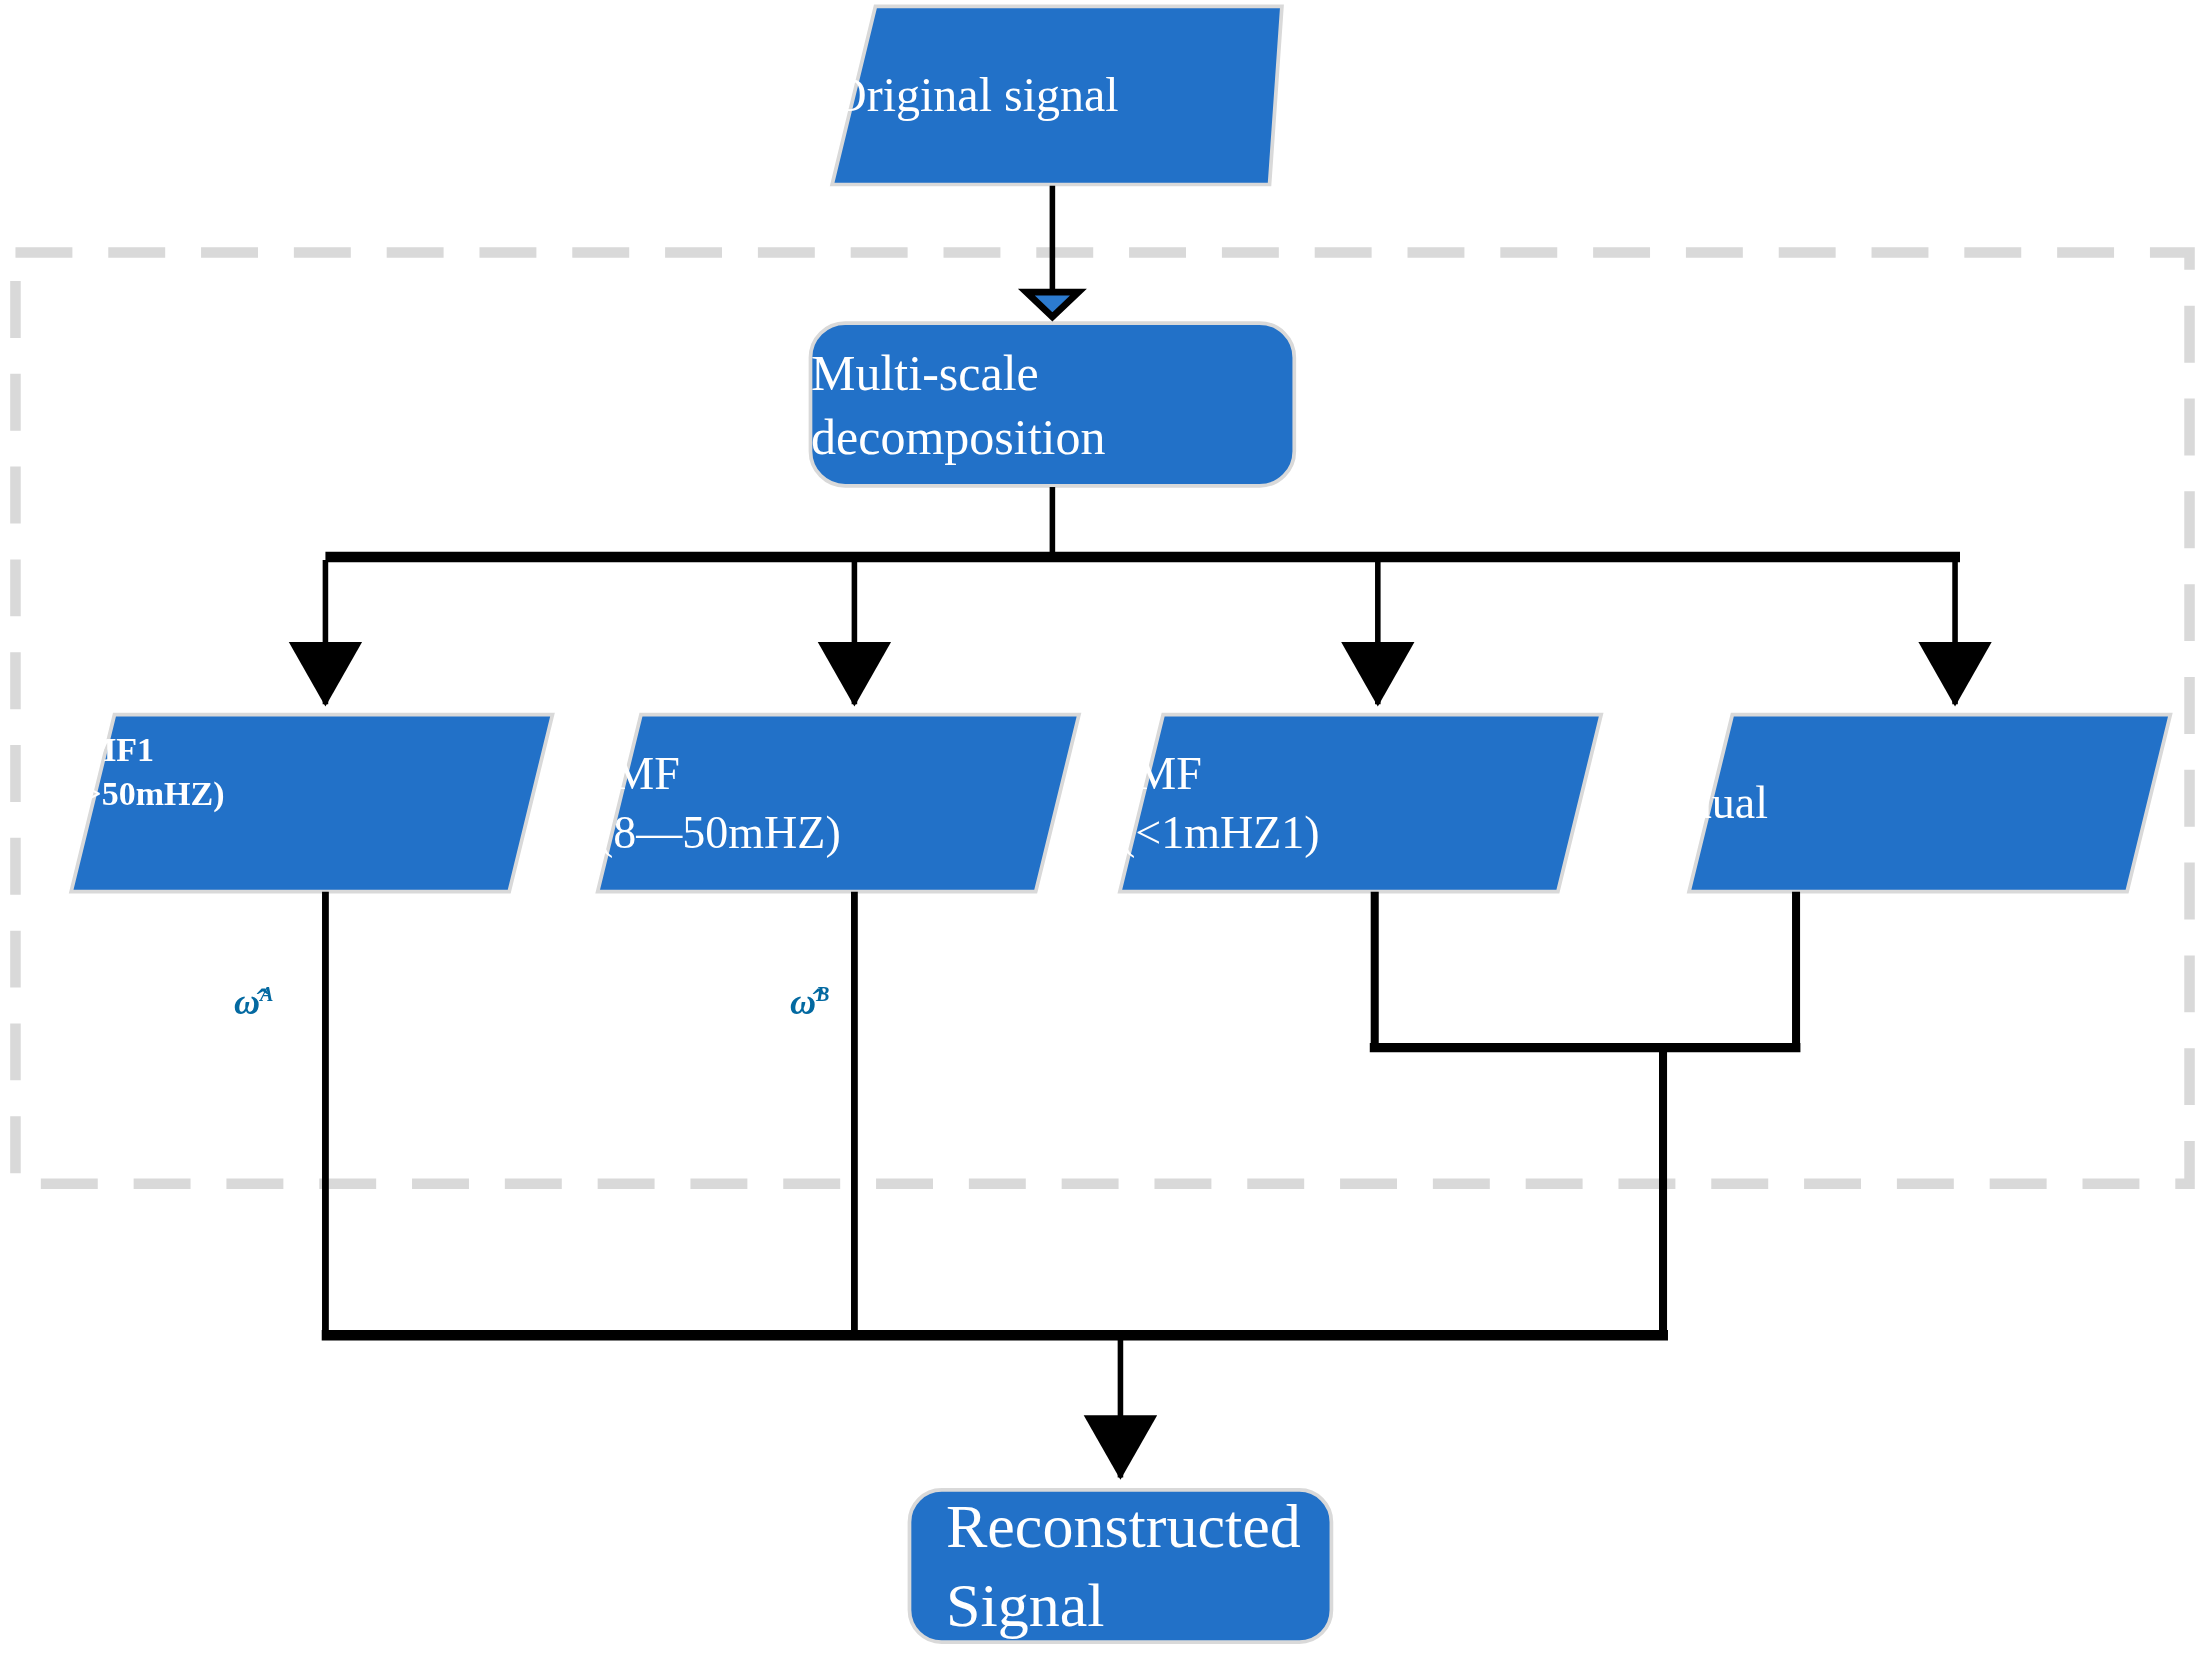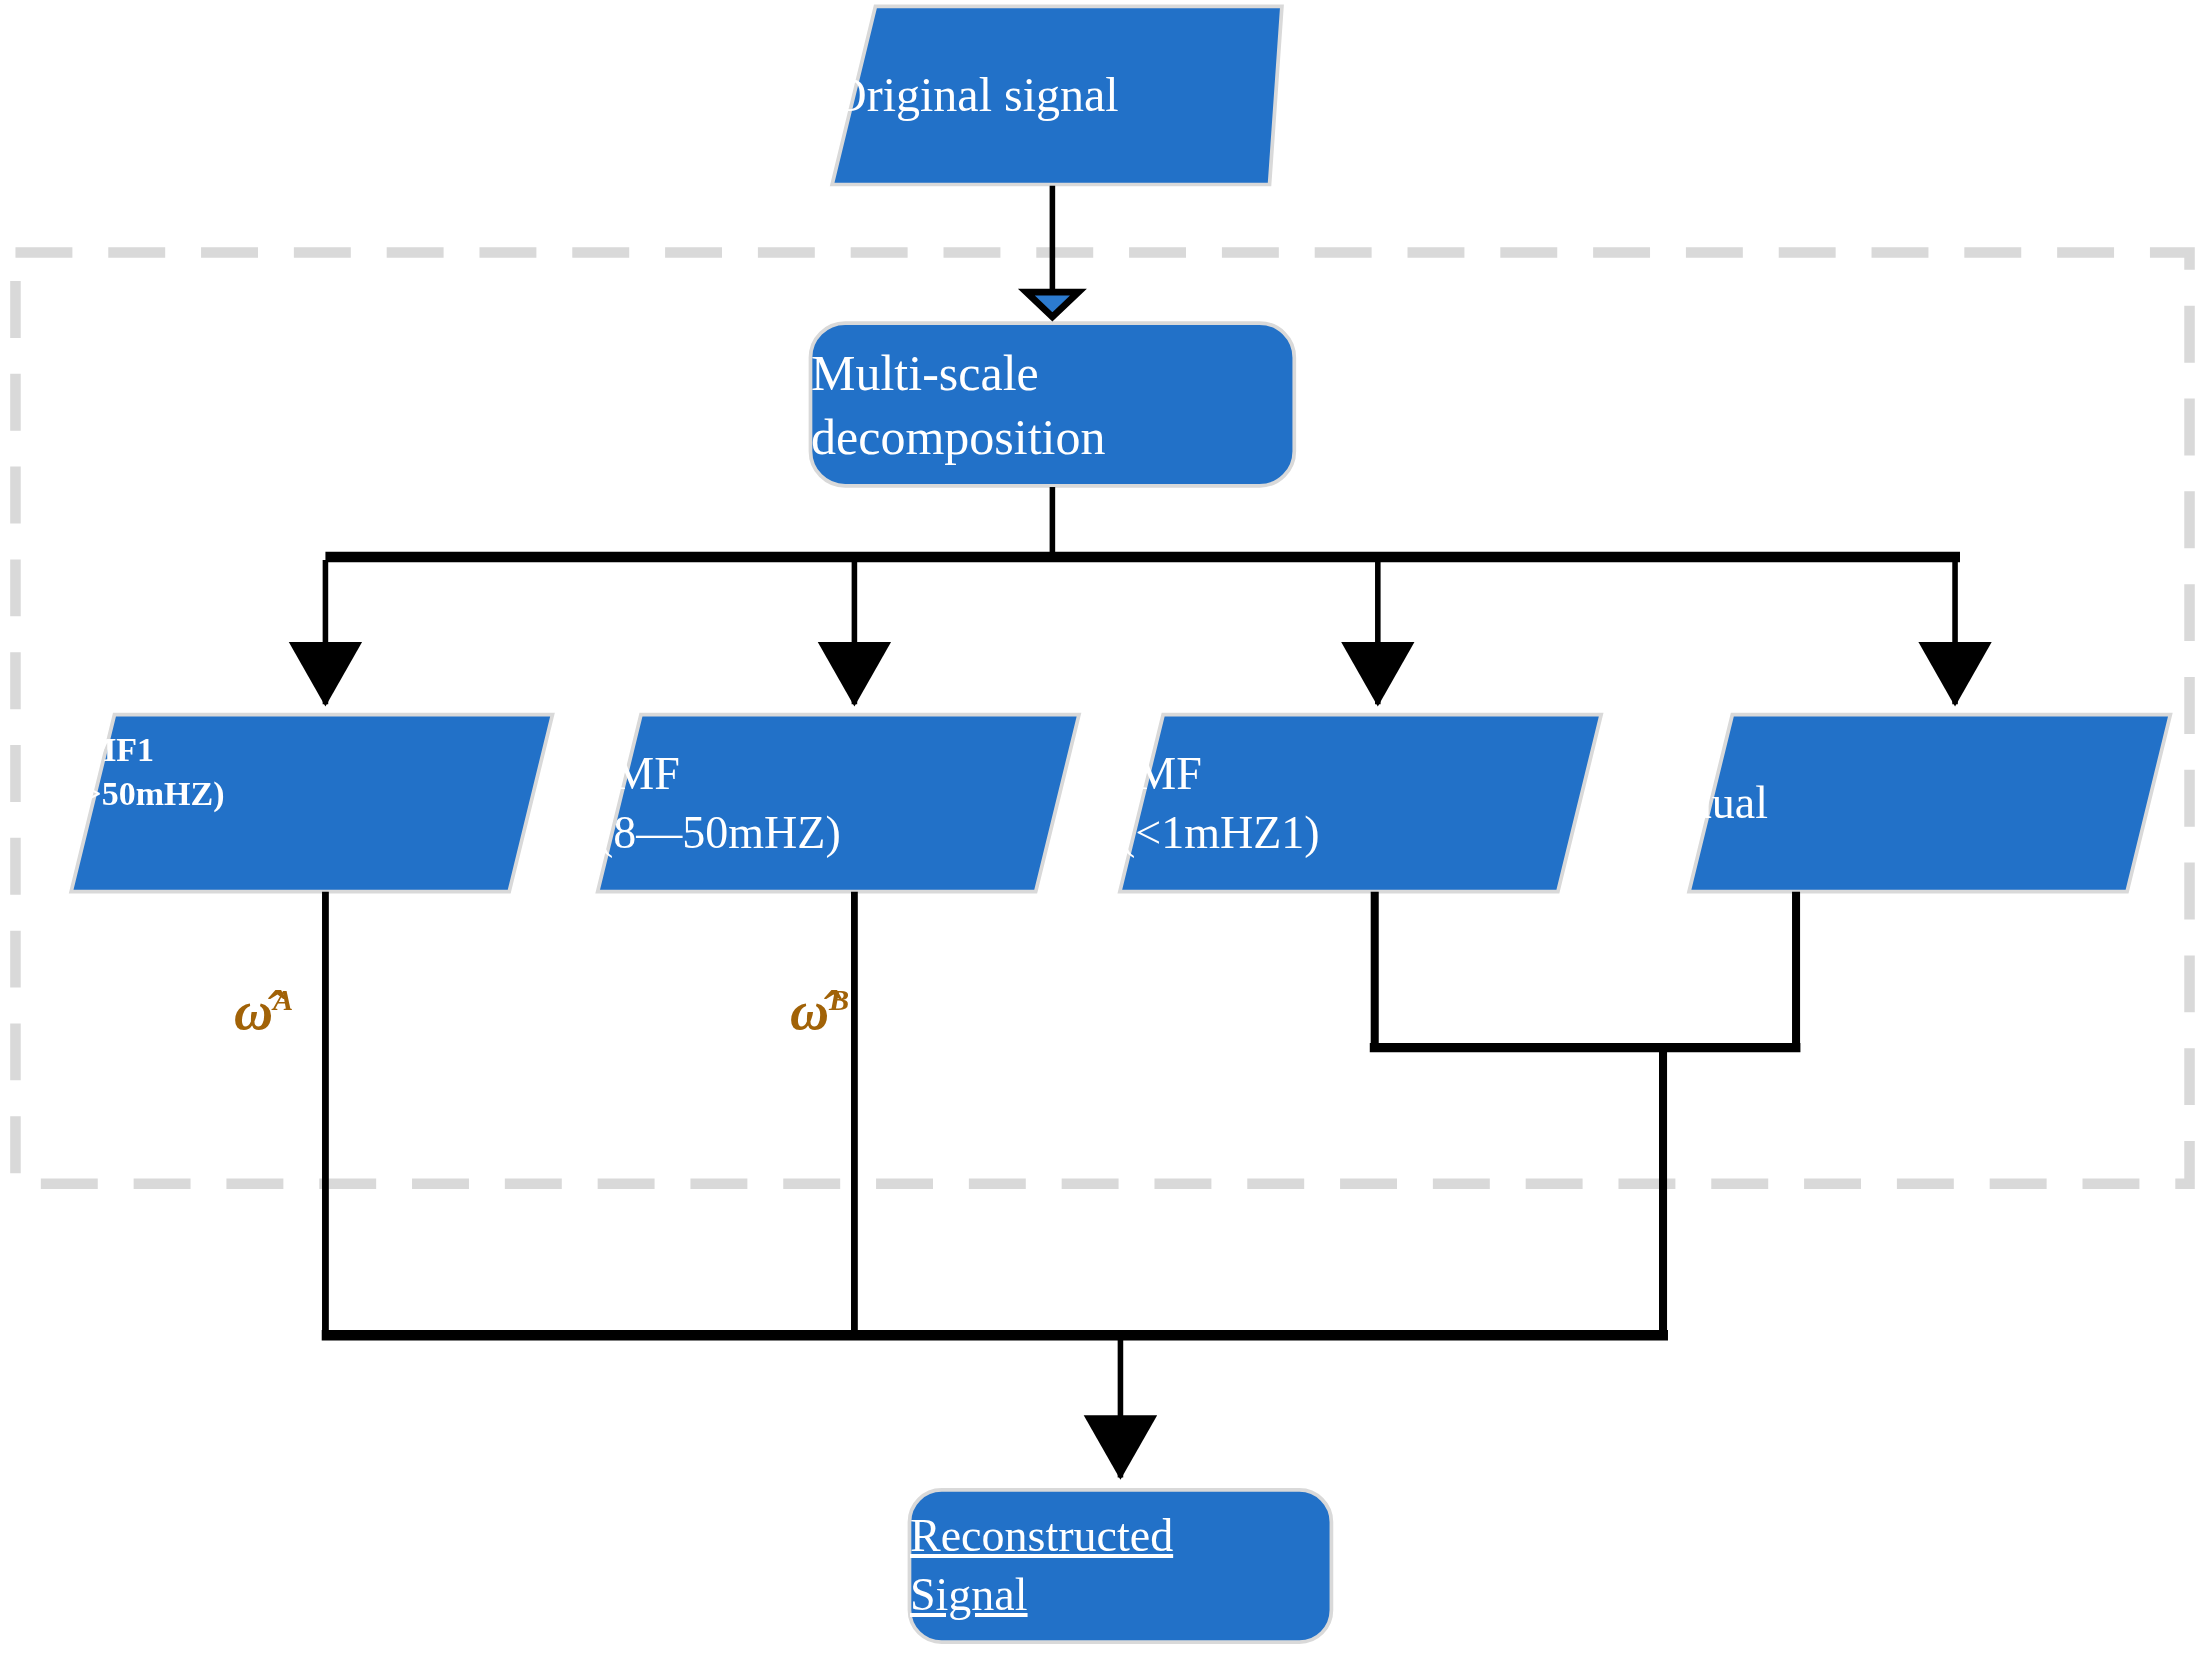--- a/index.html
+++ b/index.html
@@ -34,25 +34,25 @@
     font-family: "Liberation Serif", "DejaVu Serif", serif;
     font-size: 46px;
     line-height: 1.28;
     text-align: center;
     white-space: pre;
     pointer-events: none;
   }
   .node-label span { display: block; }
   .omega-label {
     position: absolute;
-    color: #a16207;
+    color: #0369a1;
     font-family: "Liberation Serif", "DejaVu Serif", serif;
     font-style: italic;
     font-weight: bold;
-    font-size: 54px;
+    font-size: 36px;
     line-height: 1;
     white-space: nowrap;
   }
   .omega-label .sup {
     font-size: 0.56em;
     vertical-align: super;
     font-style: italic;
     font-weight: bold;
   }
 </style>
@@ -132,21 +132,21 @@
 
   <div class="node-label" style="left:1120px; top:715px; width:481px; height:177px; font-size:46px;">
     <span>IMF</span>
     <span>(&lt;1mHZ1)</span>
   </div>
 
   <div class="node-label" style="left:1607px; top:715px; width:481px; height:177px; font-size:46px;">
     <span>Residual</span>
   </div>
 
-  <div class="node-label" style="left:910px; top:1490px; width:422px; height:152px; font-size:46px;text-decoration:underline;">
+  <div class="node-label" style="left:946px; top:1490px; width:422px; height:152px; font-size:62px;">
     <span>Reconstructed</span>
     <span>Signal</span>
   </div>
 
   <div class="omega-label" style="left:234px; top:984px;">
     <span>ω̂</span><span class="sup">A</span>
   </div>
 
   <div class="omega-label" style="left:790px; top:984px;">
     <span>ω̂</span><span class="sup">B</span>

